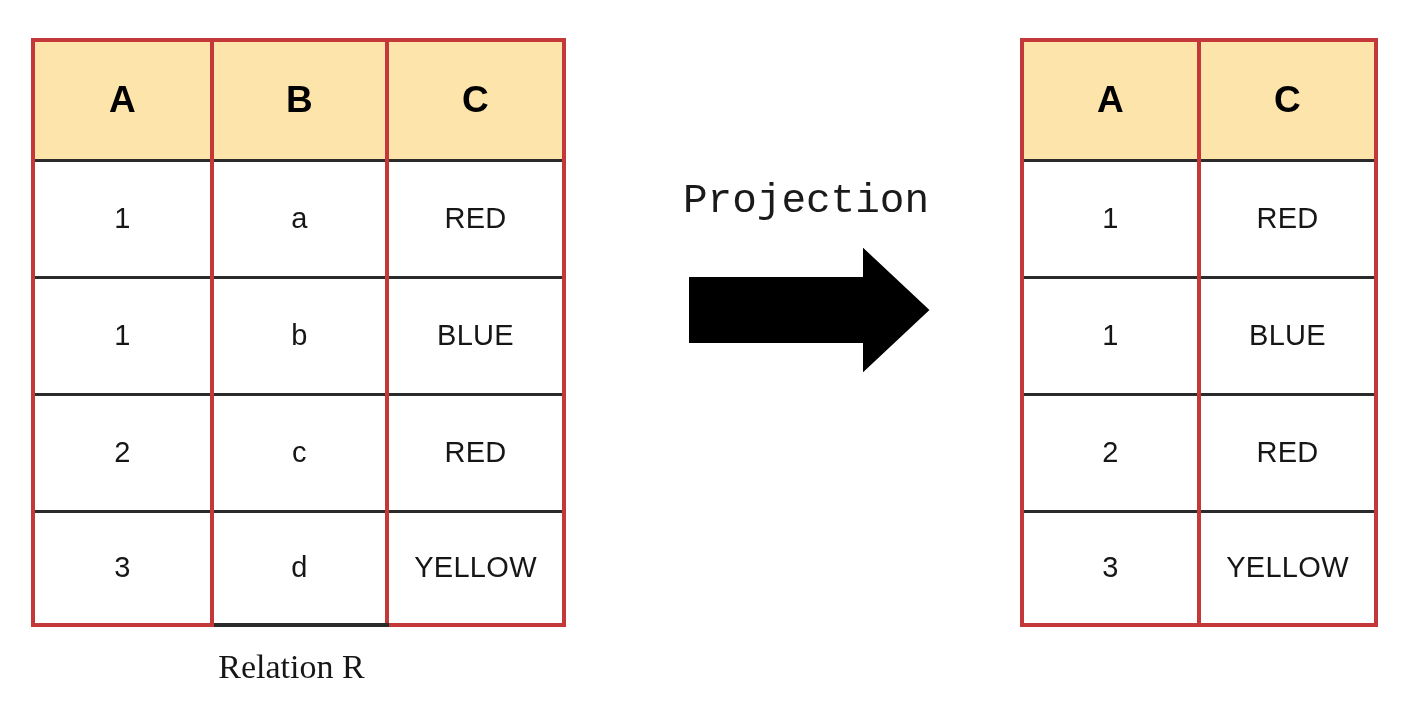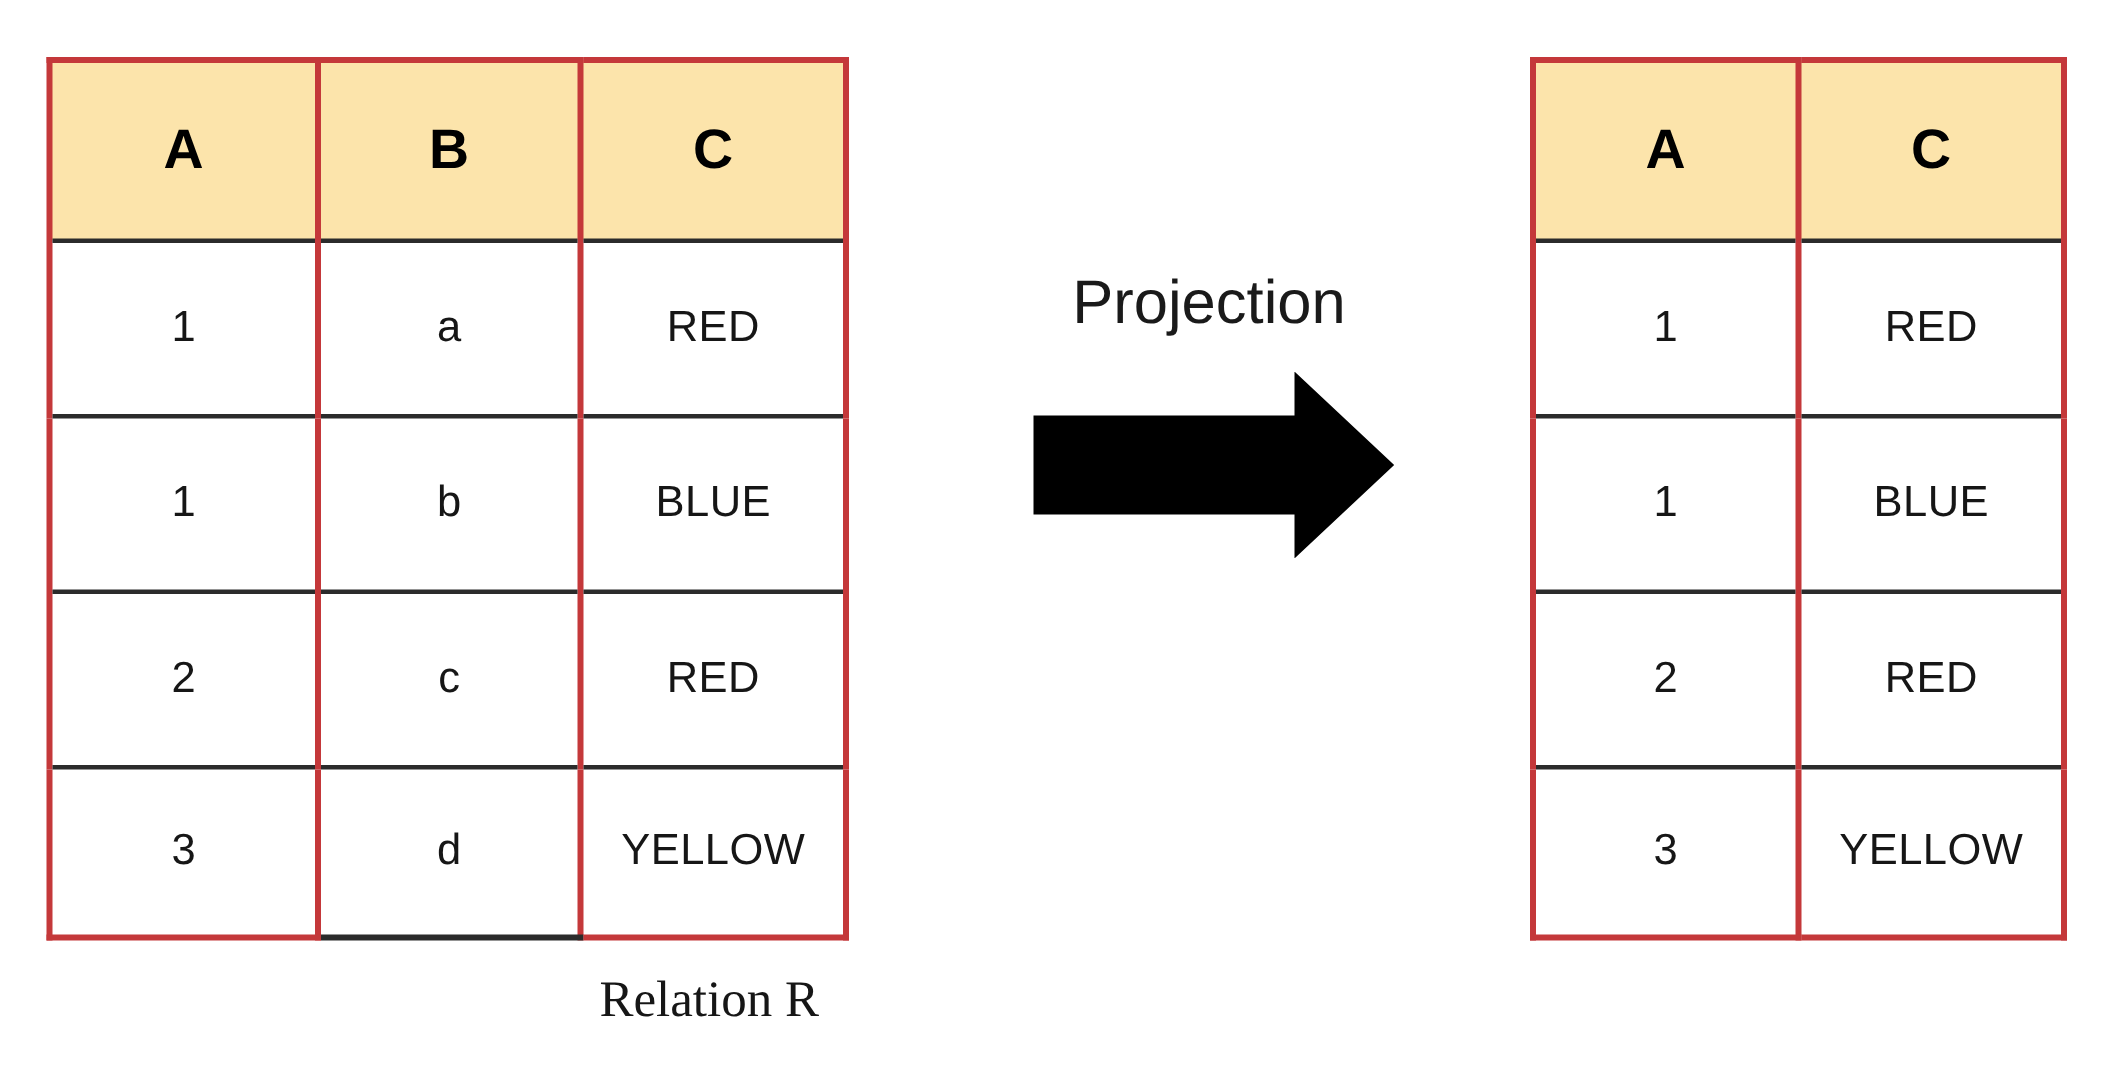--- a/index.html
+++ b/index.html
@@ -90,24 +90,23 @@
   
   .caption {
     position: absolute;
     font-family: "Liberation Serif", serif;
     font-size: 34px;
     color: #161616;
     white-space: nowrap;
     text-align: center;
   }
   #caption-r {
-    left: 15px;
+    left: 26px;
     top: 648px;
     width: 531px;
-    text-align: right;
   }
   #caption-proj {
     left: 1020px;
     top: 648px;
     width: 354px;
   }
   .pi-sym {
     font-family: "DejaVu Serif", serif;
     font-size: 40px;
     font-weight: bold;
@@ -128,21 +127,21 @@
     font-size: 36px;
   }
 
   
   #projection-label {
     position: absolute;
     left: 656px;
     top: 178px;
     width: 300px;
     text-align: center;
-    font-family: Liberation Sans, sans-serif;
+    font-family: Liberation Mono, monospace;
     font-size: 41px;
     color: #1a1a1a;
     white-space: nowrap;
   }
 
   
   #arrow-right {
     position: absolute;
     left: 688px;
     top: 248px;

